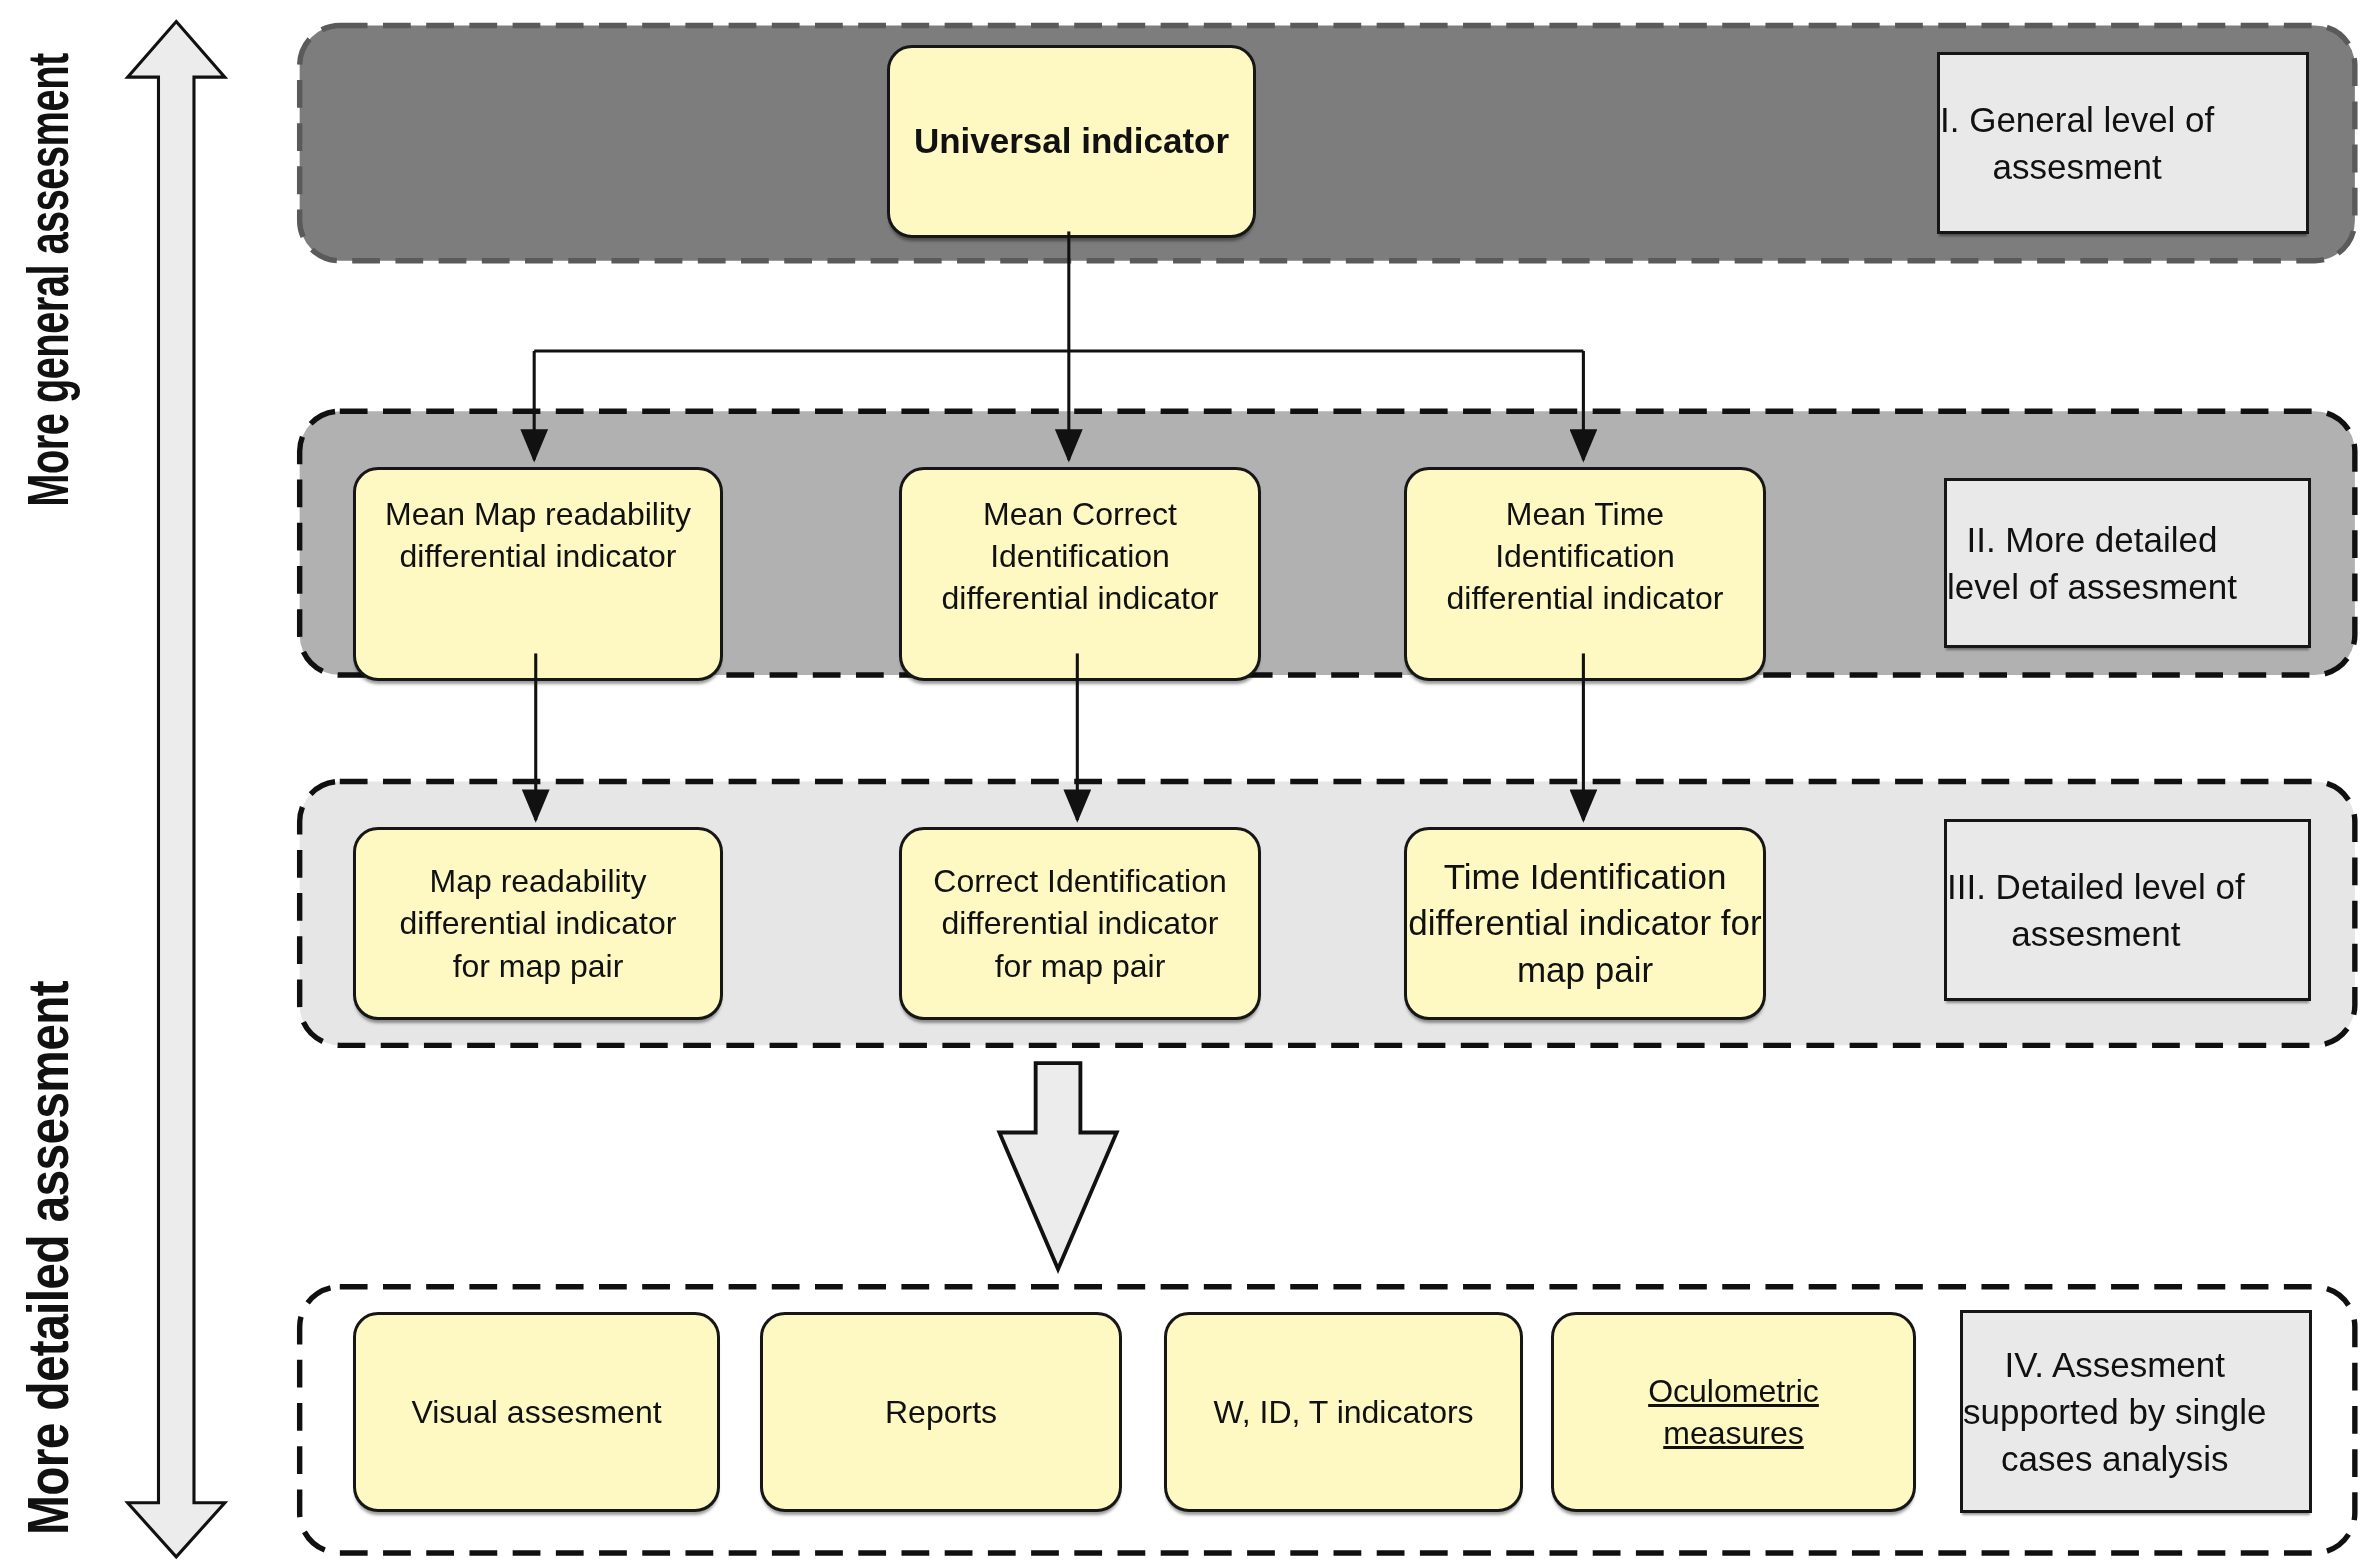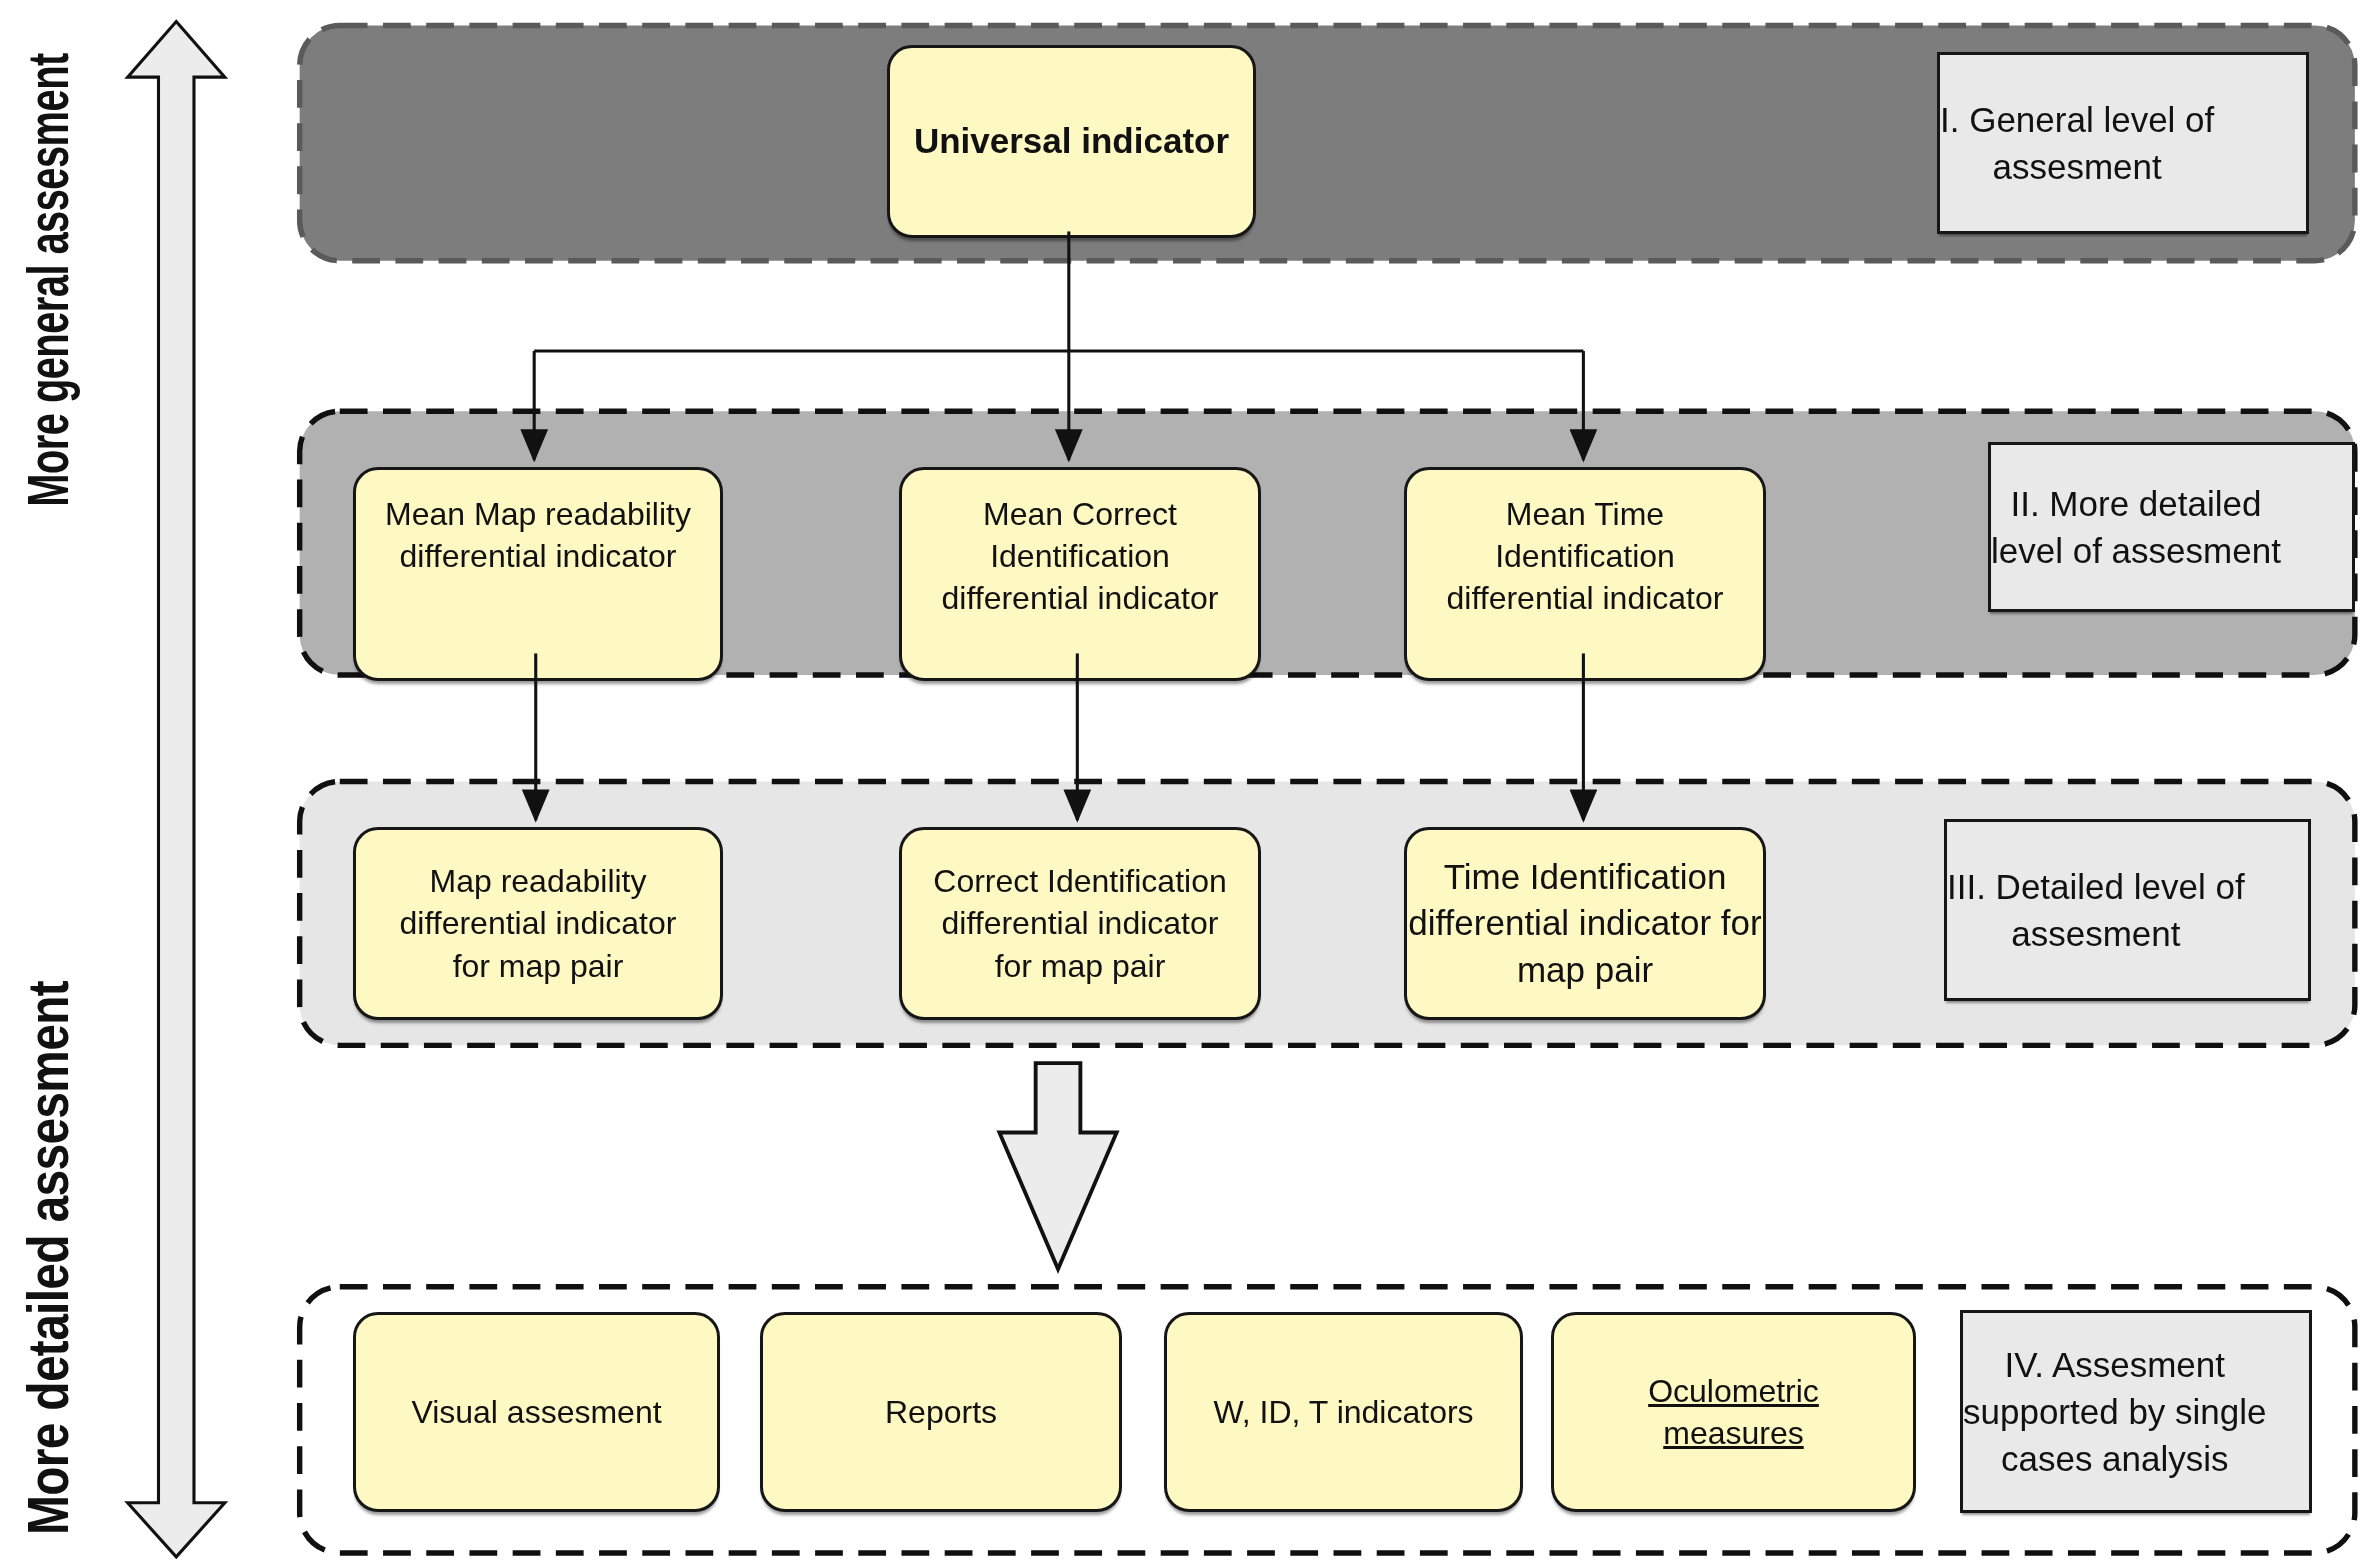--- a/index.html
+++ b/index.html
@@ -75,21 +75,21 @@
 <div class="node top-align" style="left:899px;top:467px;width:356px;height:185px;">
   <span>Mean Correct
 Identification
 differential indicator</span>
 </div>
 <div class="node top-align" style="left:1404px;top:467px;width:356px;height:185px;">
   <span>Mean Time
 Identification
 differential indicator</span>
 </div>
-<div class="band-label" style="left:1944px;top:442px;width:361px;height:164px;margin-left:44px;">
+<div class="band-label" style="left:1944px;top:478px;width:361px;height:164px;">
   <span>II. More detailed
 level of assesment</span>
 </div>
 
 <div class="node" style="left:353px;top:827px;width:364px;height:187px;">
   <span>Map readability
 differential indicator
 for map pair</span>
 </div>
 <div class="node" style="left:899px;top:827px;width:356px;height:187px;">

